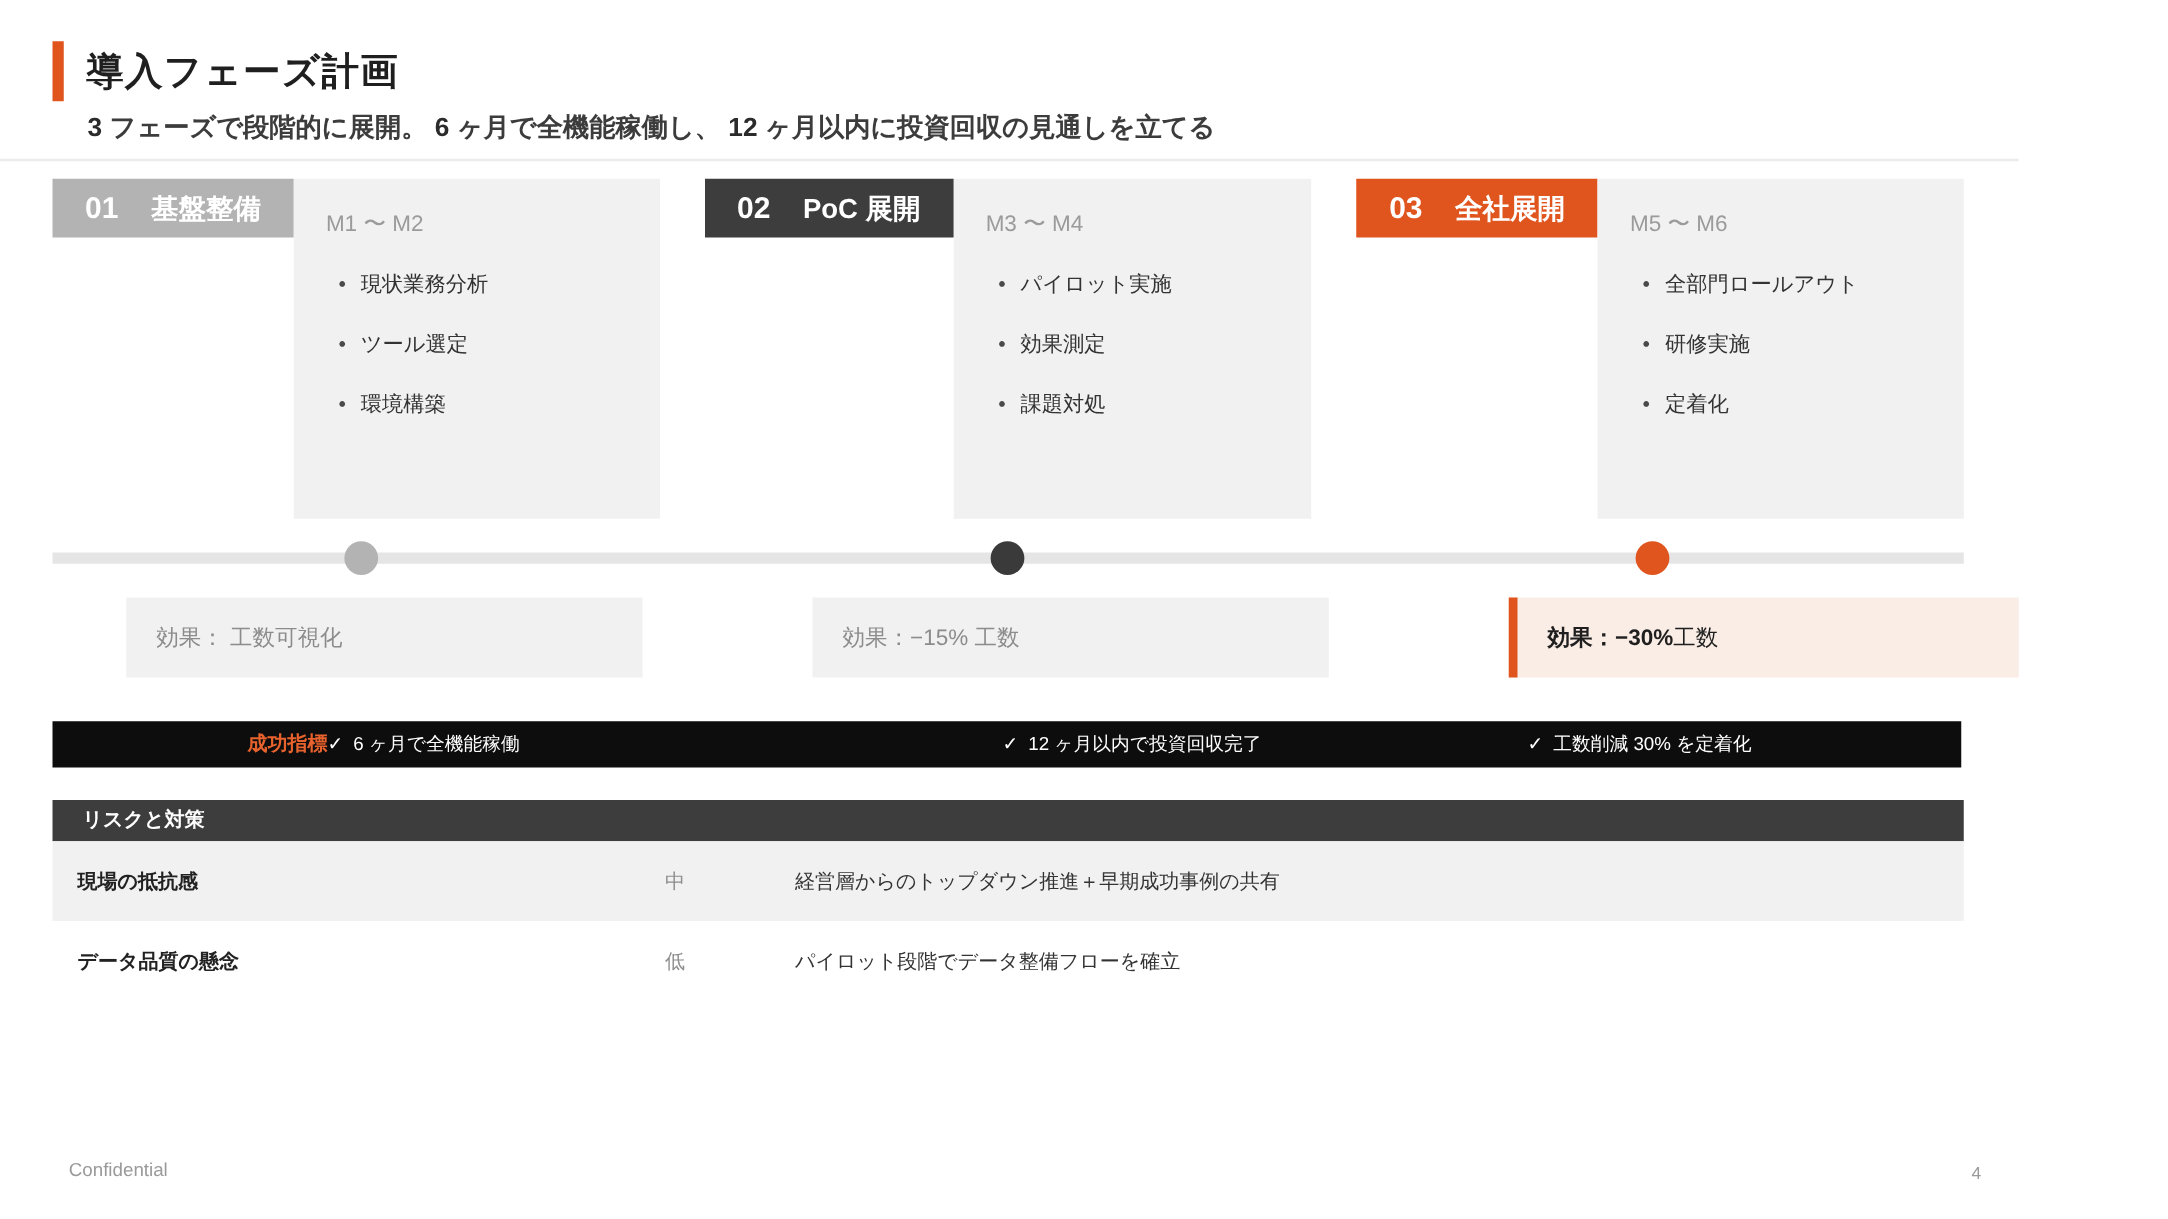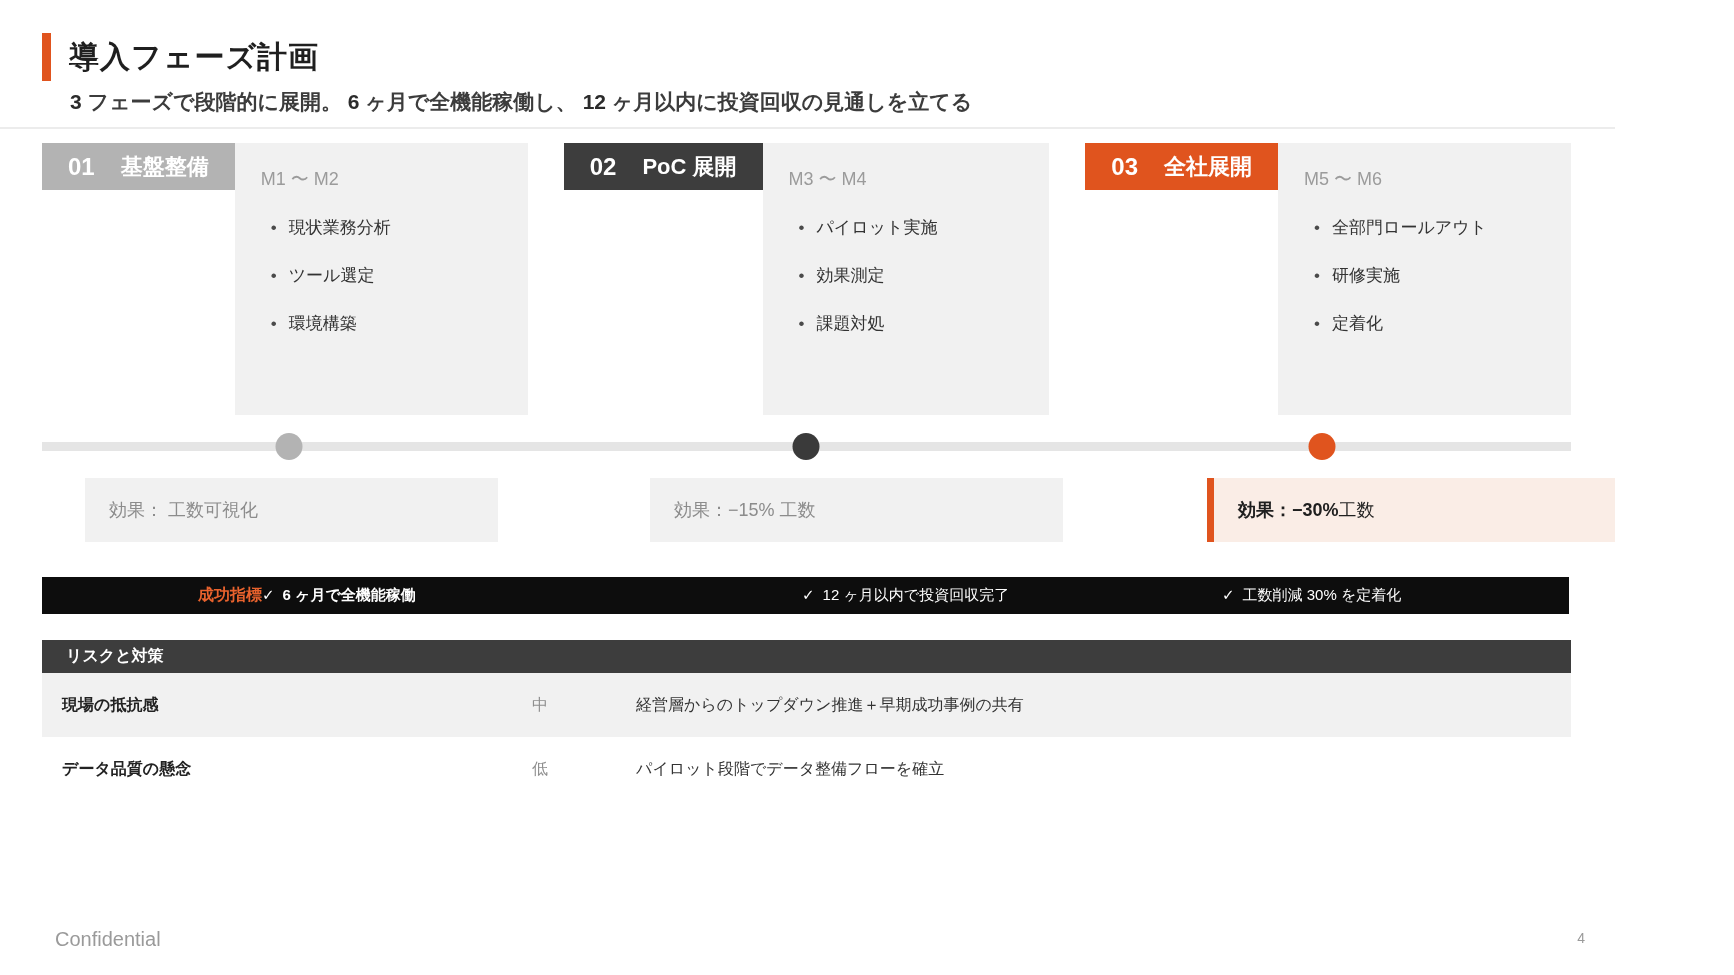--- a/index.html
+++ b/index.html
@@ -34,50 +34,50 @@
   .dot { position:absolute; top:1px; width:27px; height:27px; border-radius:50%; transform:translateX(-50%); }
   .dot-1 { left:16.14%; background:#B3B3B3; }
   .dot-2 { left:49.94%; background:#3A3A3A; }
   .dot-3 { left:83.74%; background:#E0541E; }
 
   
   .effects { position:absolute; left:42px; right:44px; top:478px; height:64px; }
   .effect-box { position:absolute; top:0; width:413px; height:64px; background:#F1F1F1;
                 display:flex; align-items:center; padding-left:24px; box-sizing:border-box;
                 font-size:18px; color:#8c8c8c; }
-  .effect-1 { left:43px; }
+  .effect-1 { left:59px; }
   .effect-2 { left:608px; }
   .effect-3 { left:1165px; width:421px; background:#FAEDE6; border-left:7px solid #E0541E; color:#1f1f1f; }
   .effect-box .strong { font-weight:800; }
 
   
   .metrics-bar { position:absolute; left:42px; right:46px; top:577px; height:37px; background:#0D0D0D;
                  display:flex; align-items:center; padding:0 20px; box-sizing:border-box; }
   .metrics-label { width:200px; color:#E8622D; font-size:16px; font-weight:700;text-align:right; }
   .metric { color:#ffffff; font-size:15px; }
   .metric .check { margin-right:8px; }
-  .metric-1 { width:540px;font-weight:bold; }
+  .metric-1 { width:540px; }
   .metric-2 { width:420px; }
   .metric-3 { flex:1; }
 
   
   .risk-header { position:absolute; left:42px; right:44px; top:640px; height:33px; background:#3D3D3D;
                  display:flex; align-items:center; padding:0 24px; box-sizing:border-box;
                  color:#ffffff; font-size:16px; font-weight:700; }
   .risk-rows { position:absolute; left:42px; right:44px; top:673px; }
   .risk-row { display:grid; grid-template-columns:470px 104px 1fr; align-items:center;
               height:64px; padding:0 20px; box-sizing:border-box; }
   .risk-row.odd { background:#F1F1F1; }
   .risk-row.even { background:#ffffff; }
   .risk-name { font-size:16px; font-weight:700; color:#222222; }
   .risk-level { font-size:16px; color:#8e8e8e; }
   .risk-mitigation { font-size:16px; color:#333333; }
 
   
-  .footer-confidential { position:absolute; left:55px; top:928px; font-size:20px; color:#9a9a9a; }
+  .footer-confidential { position:absolute; left:55px; top:928px; font-size:15px; color:#9a9a9a; }
   .footer-page { position:absolute; right:30px; top:930px; font-size:14px; color:#9a9a9a; }
 </style>
 </head>
 <body>
 
 <div class="slide">
 
   <div class="title-block">
     <div class="accent-bar"></div>
     <div class="page-title">導入フェーズ計画</div>

